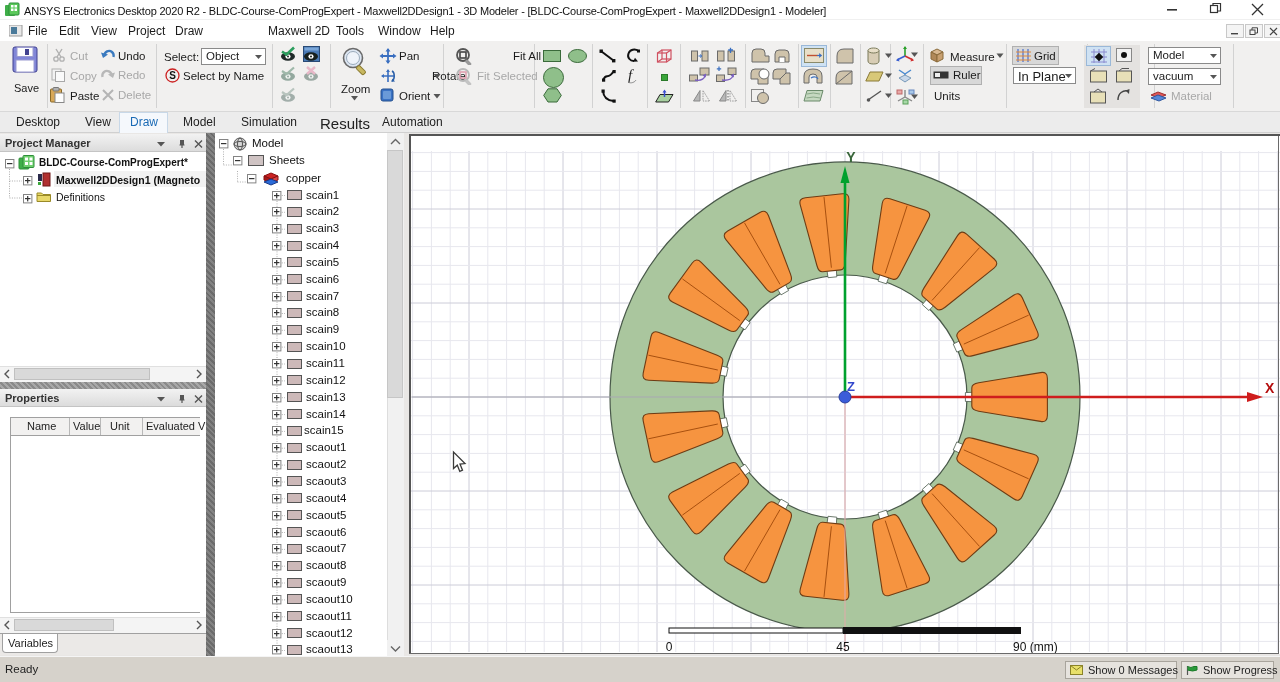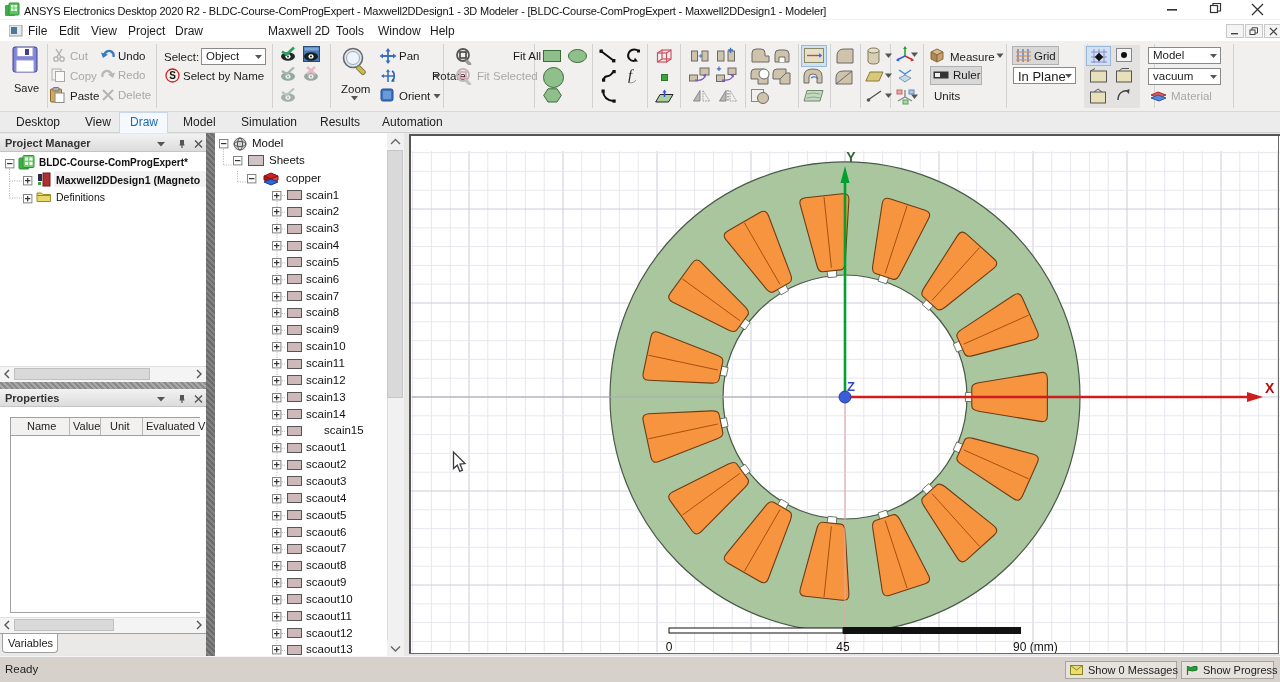--- a/index.html
+++ b/index.html
@@ -430,21 +430,21 @@
     <polygon points="1,9 8,6 16,9 9,12" fill="#5888d8" stroke="#3058a0"></polygon>
   </svg>
 <div class="txt" style="left:1171px;top:90px;font-size:11.5px;color:#a8a8a8;font-weight:normal;">Material</div>
 <div class="abs" style="left:0px;top:112px;width:1280px;height:21px;background:#ececec;border-bottom:1px solid #d0d0d0;"></div>
 <div class="abs" style="left:119px;top:112px;width:49px;height:21px;background:#f5f8fc;border:1px solid #c8d8e8;border-bottom:none;"></div>
 <div class="txt" style="left:16px;top:115px;font-size:12px;color:#222;font-weight:normal;">Desktop</div>
 <div class="txt" style="left:85px;top:115px;font-size:12px;color:#222;font-weight:normal;">View</div>
 <div class="txt" style="left:130px;top:115px;font-size:12px;color:#1a6ab5;font-weight:normal;">Draw</div>
 <div class="txt" style="left:183px;top:115px;font-size:12px;color:#222;font-weight:normal;">Model</div>
 <div class="txt" style="left:241px;top:115px;font-size:12px;color:#222;font-weight:normal;">Simulation</div>
-<div class="txt" style="left:320px;top:115px;font-size:12px;color:#222;font-weight:normal;">Results</div>
+<div class="txt" style="left:320px;top:115px;font-size:15px;color:#222;font-weight:normal;">Results</div>
 <div class="txt" style="left:382px;top:115px;font-size:12px;color:#222;font-weight:normal;text-align:right;">Automation</div>
 <div class="abs" style="left:0px;top:133px;width:1280px;height:523px;background:#e9e7e5;"></div>
 <div class="abs" style="left:0px;top:134px;width:206px;height:18px;background:linear-gradient(#f2f2f2,#dcdcdc);border-bottom:1px solid #c4c4c4;"></div>
 <div class="txt" style="left:5px;top:137px;font-size:11px;color:#333;font-weight:bold;">Project Manager</div>
 <svg class="abs" style="left:155px;top:138px" width="50" height="11">
     <path d="M2 4 L10 4 L6 8.5 Z" fill="#555"></path>
     <path d="M27 2 L27 7 M24.5 7 L29.5 7 M27 7 L27 10" stroke="#555" stroke-width="1.2" fill="none"></path>
     <rect x="25" y="2" width="4" height="5" fill="#555"></rect>
     <path d="M40 2.5 L47 9.5 M47 2.5 L40 9.5" stroke="#555" stroke-width="1.4"></path>
   </svg>
@@ -720,21 +720,21 @@
   </svg>
 <div class="txt" style="left:306px;top:407.55px;font-size:11.5px;color:#111;font-weight:normal;">scain14</div>
 <svg class="abs" style="left:272px;top:426.40000000000003px" width="10" height="10">
     <rect x="0.5" y="0.5" width="8.4" height="8.4" fill="#fff" stroke="#848484"></rect>
     <rect x="2" y="4" width="5.4" height="1.2" fill="#333"></rect>
     <rect x="4.1" y="2" width="1.2" height="5.4" fill="#333"></rect>
   </svg>
 <svg class="abs" style="left:287px;top:425.90000000000003px" width="16" height="11">
     <rect x="0.5" y="0.5" width="14" height="9" fill="#cdb9b9" stroke="#555"></rect>
   </svg>
-<div class="txt" style="left:324px;top:424.40000000000003px;font-size:11.5px;color:#111;font-weight:normal;">scain15</div>
+<div class="txt" style="left:304px;top:424.40000000000003px;font-size:11.5px;color:#111;font-weight:normal;">scain15</div>
 <svg class="abs" style="left:272px;top:443.25px" width="10" height="10">
     <rect x="0.5" y="0.5" width="8.4" height="8.4" fill="#fff" stroke="#848484"></rect>
     <rect x="2" y="4" width="5.4" height="1.2" fill="#333"></rect>
     <rect x="4.1" y="2" width="1.2" height="5.4" fill="#333"></rect>
   </svg>
 <svg class="abs" style="left:287px;top:442.75px" width="16" height="11">
     <rect x="0.5" y="0.5" width="14" height="9" fill="#cdb9b9" stroke="#555"></rect>
   </svg>
 <div class="txt" style="left:306px;top:441.25px;font-size:11.5px;color:#111;font-weight:normal;">scaout1</div>
 <svg class="abs" style="left:272px;top:460.1px" width="10" height="10">

